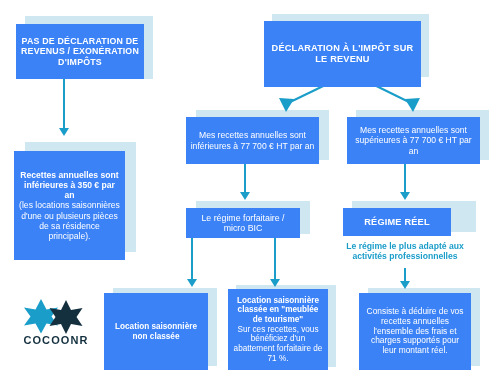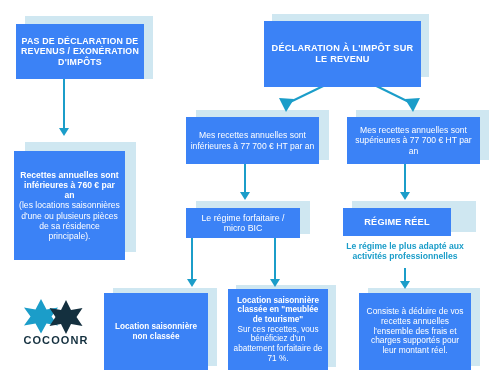--- a/index.html
+++ b/index.html
@@ -83,21 +83,21 @@
   <div class="shadow" style="left:25px; top:16px; width:128px; height:63px;"></div>
   <div class="box hdr" style="left:16px; top:24px; width:128px; height:55px; font-size:8.8px;">
     <span>PAS DE DÉCLARATION DE REVENUS / EXONÉRATION D'IMPÔTS</span>
   </div>
 
   <div class="vline" style="left:63px; top:79px; height:52px;"></div>
   <div class="arrowhead" style="left:59px; top:128px;"></div>
 
   <div class="shadow" style="left:25px; top:142px; width:111px; height:110px;"></div>
   <div class="box" style="left:14px; top:151px; width:111px; height:109px; font-size:8.6px;">
-    <span class="ttl">Recettes annuelles sont inférieures à 760 € par an</span>
+    <span class="ttl">Recettes annuelles sont inférieures à 350 € par an</span>
     <span class="sub">(les locations saisonnières d'une ou plusieurs pièces de sa résidence principale).</span>
   </div>
 
   <div class="shadow" style="left:272px; top:14px; width:157px; height:63px;"></div>
   <div class="box hdr" style="left:264px; top:21px; width:157px; height:66px; font-size:9.2px;">
     <span>DÉCLARATION À L'IMPÔT SUR LE REVENU</span>
   </div>
 
   <svg class="diag" style="left:270px; top:74px;" width="160" height="42" viewBox="0 0 160 42">
     <line x1="74" y1="2" x2="16" y2="30" stroke="#1b9dc9" stroke-width="2"></line>

